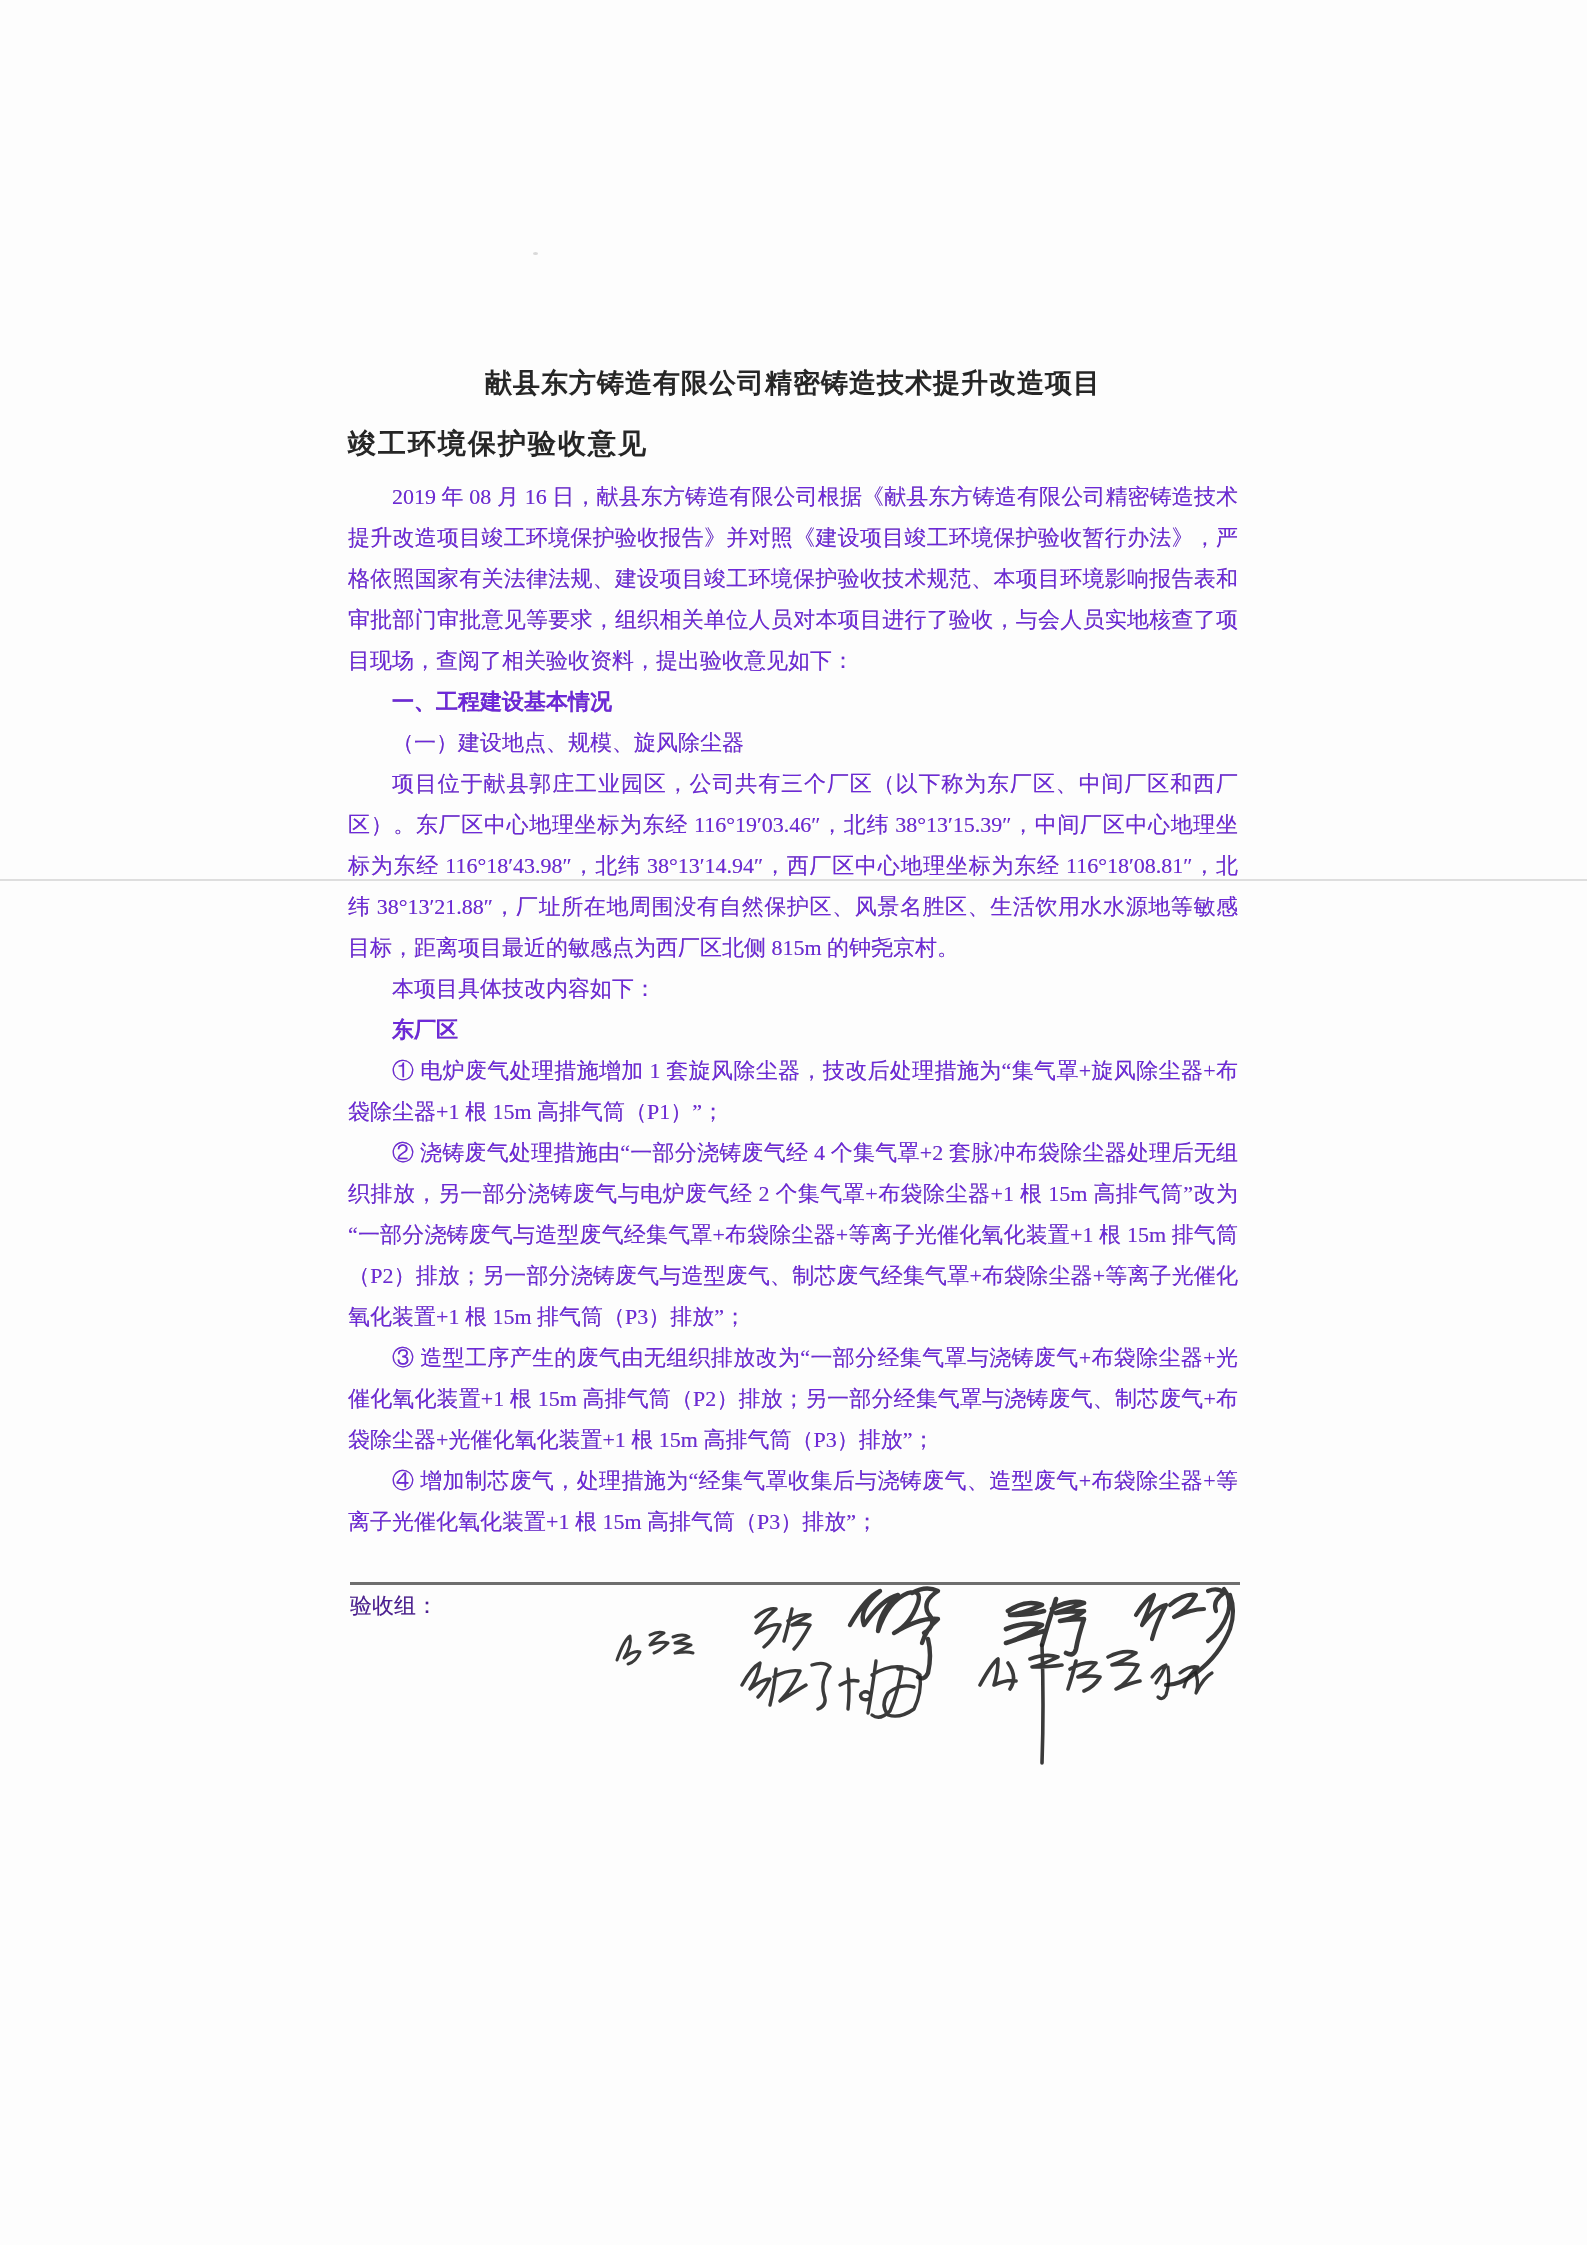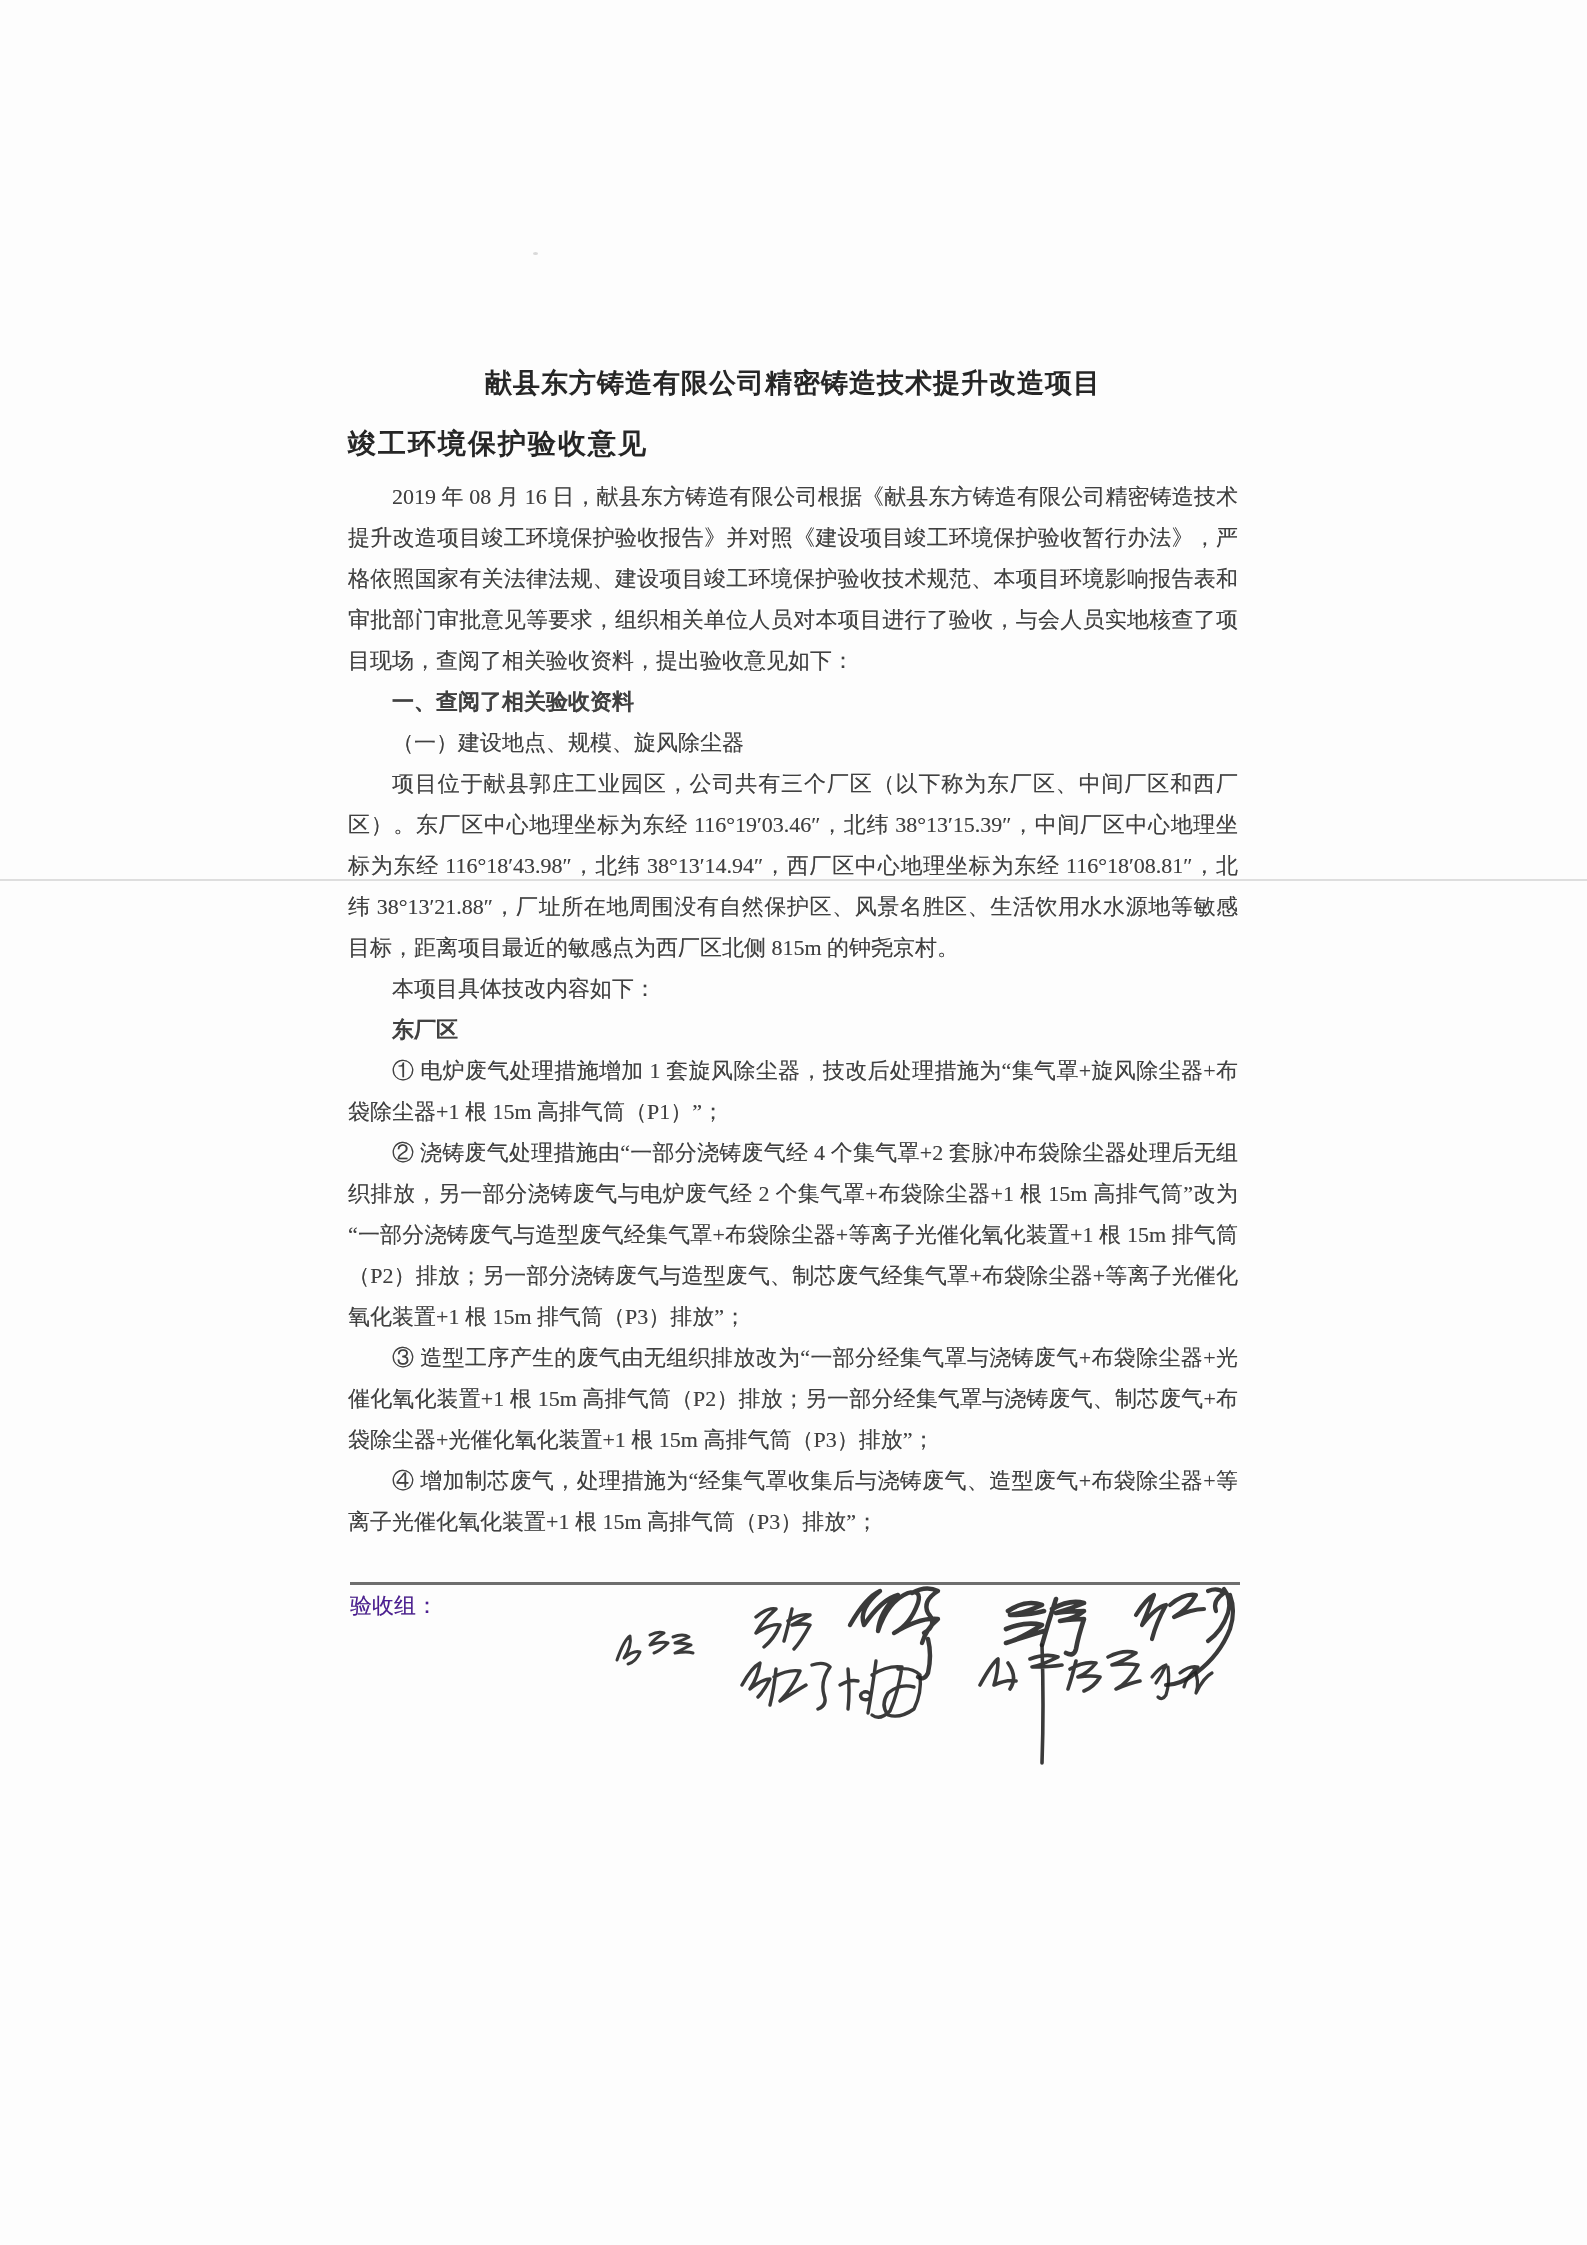--- a/index.html
+++ b/index.html
@@ -31,21 +31,21 @@
   .doc-subtitle{
     margin:0 0 13px 0;
     font-size:28px;font-weight:bold;line-height:38px;
     text-align:left;letter-spacing:2px;
   }
   .content p{
     margin:0;
     font-size:22px;line-height:41px;
     text-align:justify;
     text-indent:2em;
-    color:#404040;
+    color:#6d28d9;
     text-shadow:0 0 0.5px rgba(40,40,40,0.4);
   }
   .content p.bold{font-weight:bold;}
   
   .sig-rule{
     position:absolute;left:350px;top:1582px;width:890px;height:3px;
     background:#6e6e6e;
   }
   .sig-label{
     position:absolute;left:350px;top:1591px;
@@ -66,21 +66,21 @@
 <div class="page">
 
   <div class="scan-speck"></div>
   <div class="scan-line"></div>
 
   <div class="content">
     <h1 class="doc-title">献县东方铸造有限公司精密铸造技术提升改造项目</h1>
     <h2 class="doc-subtitle">竣工环境保护验收意见</h2>
 
     <p>2019 年 08 月 16 日，献县东方铸造有限公司根据《献县东方铸造有限公司精密铸造技术提升改造项目竣工环境保护验收报告》并对照《建设项目竣工环境保护验收暂行办法》，严格依照国家有关法律法规、建设项目竣工环境保护验收技术规范、本项目环境影响报告表和审批部门审批意见等要求，组织相关单位人员对本项目进行了验收，与会人员实地核查了项目现场，查阅了相关验收资料，提出验收意见如下：</p>
-    <p class="bold">一、查阅了相关验收资料</p>
+    <p class="bold">一、工程建设基本情况</p>
     <p>（一）建设地点、规模、旋风除尘器</p>
     <p>项目位于献县郭庄工业园区，公司共有三个厂区（以下称为东厂区、中间厂区和西厂区）。东厂区中心地理坐标为东经 116°19′03.46″，北纬 38°13′15.39″，中间厂区中心地理坐标为东经 116°18′43.98″，北纬 38°13′14.94″，西厂区中心地理坐标为东经 116°18′08.81″，北纬 38°13′21.88″，厂址所在地周围没有自然保护区、风景名胜区、生活饮用水水源地等敏感目标，距离项目最近的敏感点为西厂区北侧 815m 的钟尧京村。</p>
     <p>本项目具体技改内容如下：</p>
     <p class="bold">东厂区</p>
     <p>① 电炉废气处理措施增加 1 套旋风除尘器，技改后处理措施为“集气罩+旋风除尘器+布袋除尘器+1 根 15m 高排气筒（P1）”；</p>
     <p>② 浇铸废气处理措施由“一部分浇铸废气经 4 个集气罩+2 套脉冲布袋除尘器处理后无组织排放，另一部分浇铸废气与电炉废气经 2 个集气罩+布袋除尘器+1 根 15m 高排气筒”改为“一部分浇铸废气与造型废气经集气罩+布袋除尘器+等离子光催化氧化装置+1 根 15m 排气筒（P2）排放；另一部分浇铸废气与造型废气、制芯废气经集气罩+布袋除尘器+等离子光催化氧化装置+1 根 15m 排气筒（P3）排放”；</p>
     <p>③ 造型工序产生的废气由无组织排放改为“一部分经集气罩与浇铸废气+布袋除尘器+光催化氧化装置+1 根 15m 高排气筒（P2）排放；另一部分经集气罩与浇铸废气、制芯废气+布袋除尘器+光催化氧化装置+1 根 15m 高排气筒（P3）排放”；</p>
     <p>④ 增加制芯废气，处理措施为“经集气罩收集后与浇铸废气、造型废气+布袋除尘器+等离子光催化氧化装置+1 根 15m 高排气筒（P3）排放”；</p>
   </div>
 

